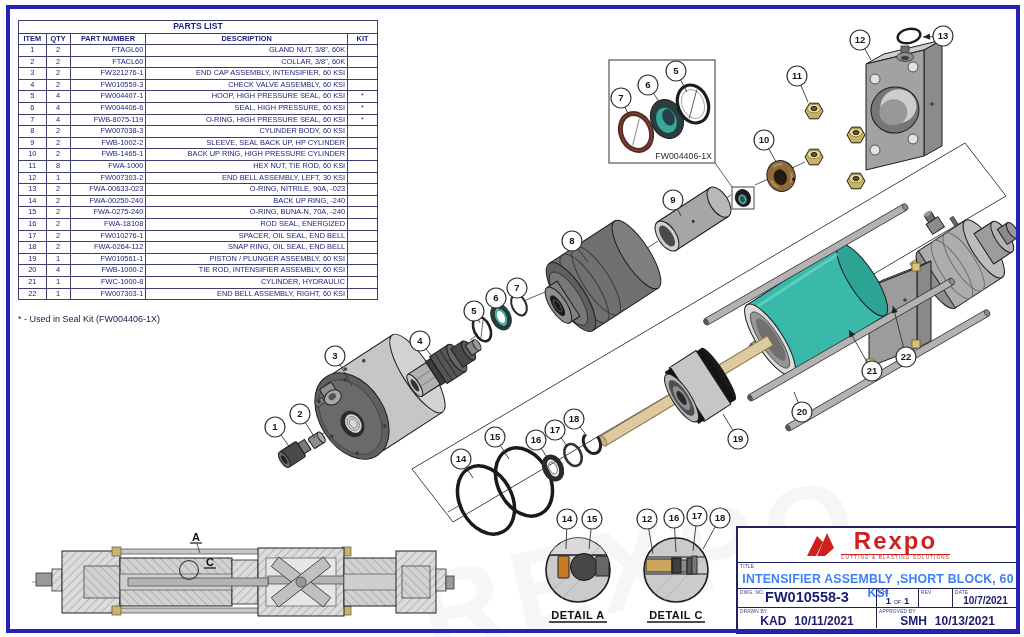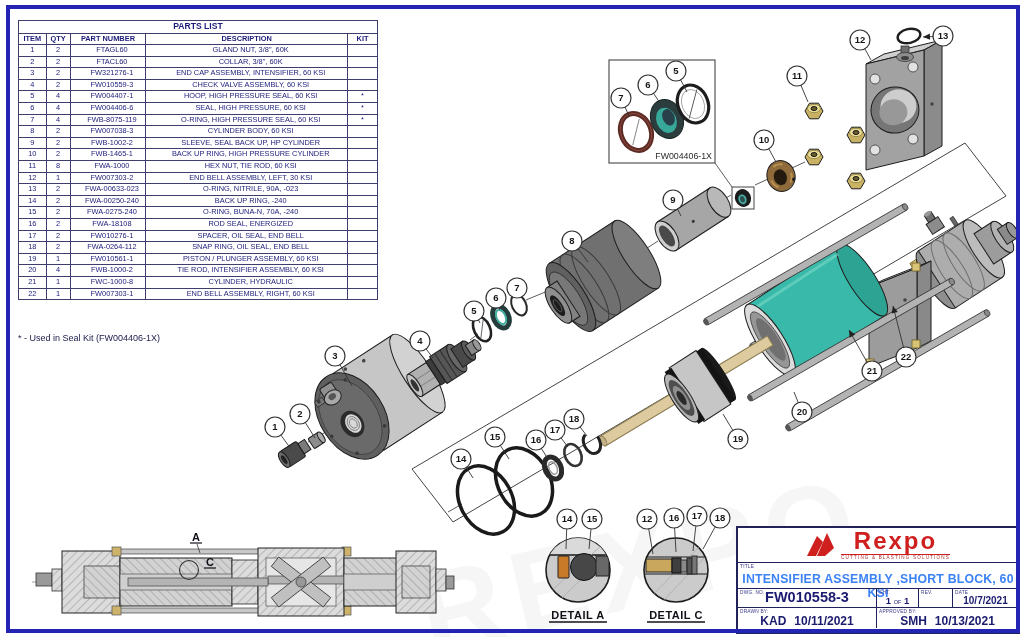--- a/index.html
+++ b/index.html
@@ -10,22 +10,22 @@
   svg.drawing{position:absolute;left:0;top:0;z-index:2;}
   
   .parts-table{position:absolute;left:18px;top:20px;width:318px;z-index:3;}
   .parts-table table{border-collapse:collapse;table-layout:fixed;width:360px;
       font-size:7.4px;color:#1b1b7a;}
   .parts-table td,.parts-table th{border:1px solid #3d3d6e;padding:0 2px;line-height:10.6px;
       overflow:hidden;white-space:nowrap;}
   .parts-table th{font-weight:bold;text-align:center;}
   .parts-table .tbl-title{font-size:8.6px;font-weight:bold;text-align:center;line-height:11.5px;}
   .parts-table td.c{text-align:center;}
-  .parts-table td.l{text-align:center;padding-left:10px;}
-  .footnote{position:absolute;left:18px;top:333px;font-size:9px;color:#20204e;z-index:3;}
+  .parts-table td.l{text-align:right;padding-left:10px;}
+  .footnote{position:absolute;left:18px;top:314px;font-size:9px;color:#20204e;z-index:3;}
   
   .tb{position:absolute;left:736px;top:526px;width:280px;height:104px;background:#fff;
       border:2px solid #21215c;z-index:4;color:#1a1a6e;}
   .tb .row{position:relative;box-sizing:border-box;}
   .tb .logo-row{height:34px;display:flex;align-items:center;justify-content:center;gap:7px;}
   .tb .title-row{height:26px;border-top:1px solid #21215c;}
   .tb .info-row{height:19px;border-top:1px solid #21215c;display:grid;
       grid-template-columns:139px 42px 34px auto;}
   .tb .sign-row{height:16px;border-top:1px solid #21215c;display:grid;grid-template-columns:139px auto;}
   .tb .cell{position:relative;border-right:1px solid #21215c;box-sizing:border-box;}

